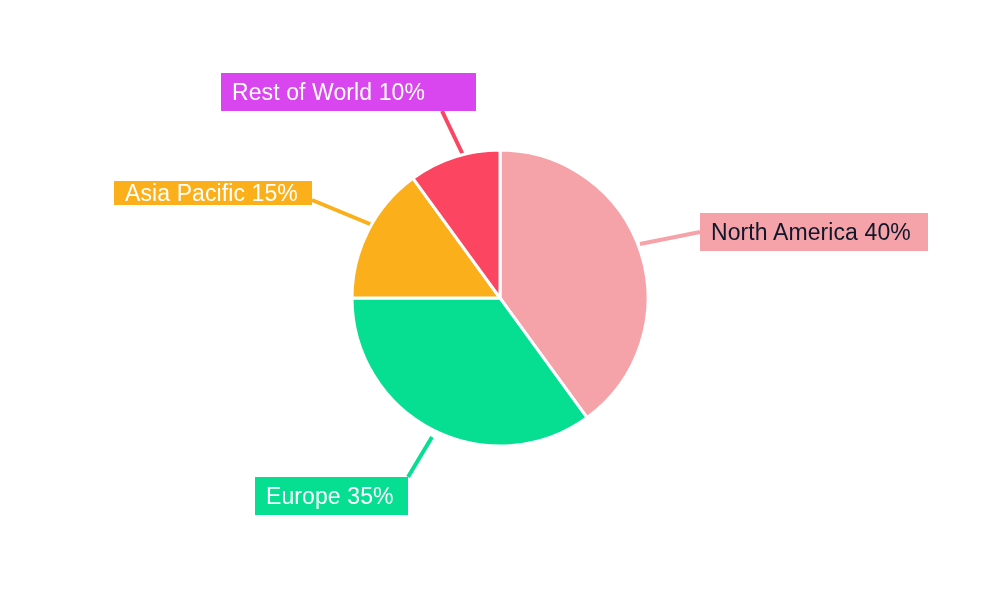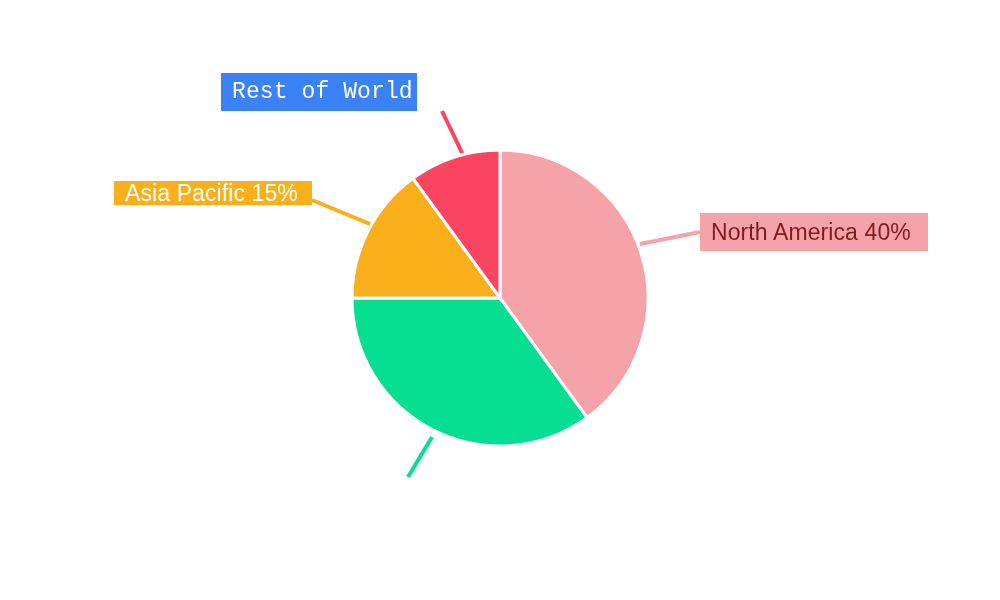--- a/index.html
+++ b/index.html
@@ -58,23 +58,26 @@
         <line x1="464" y1="157" x2="442" y2="111" stroke="#FB4561" stroke-width="4" stroke-linecap="butt"></line>
       </g>
     <g id="pie-slices">
         <path d="M 500 298 L 500.00 150.00 A 148 148 0 0 1 586.99 417.73 Z" fill="#F5A3A8" stroke="#FFFFFF" stroke-width="3" stroke-linejoin="round"></path>
         <path d="M 500 298 L 586.99 417.73 A 148 148 0 0 1 352.00 298.00 Z" fill="#06DE92" stroke="#FFFFFF" stroke-width="3" stroke-linejoin="round"></path>
         <path d="M 500 298 L 352.00 298.00 A 148 148 0 0 1 413.01 178.27 Z" fill="#FBAF1A" stroke="#FFFFFF" stroke-width="3" stroke-linejoin="round"></path>
         <path d="M 500 298 L 413.01 178.27 A 148 148 0 0 1 500.00 150.00 Z" fill="#FB4561" stroke="#FFFFFF" stroke-width="3" stroke-linejoin="round"></path>
       </g>
   </svg>
 
-  <div class="callout-label" id="label-0" style="left: 700px; top: 213px; width: 228px; height: 38px; background: rgb(245, 163, 168); color: #7f1d1d;">
+  <div class="callout-label" id="label-0" style="left: 700px; top: 213px; width: 228px; height: 38px; background: rgb(245, 163, 168); color: #0f172a;">
     <span>North America 40%</span>
+  </div>
+  <div class="callout-label" id="label-1" style="left: 255px; top: 477px; width: 153px; height: 38px; background: rgb(6, 222, 146); color: rgb(255, 255, 255);">
+    <span>Europe 35%</span>
   </div>
   <div class="callout-label" id="label-2" style="left: 114px; top: 181px; width: 198px; height: 24px; background: rgb(251, 175, 26); color: rgb(255, 255, 255);">
     <span>Asia Pacific 15%</span>
   </div>
-  <div class="callout-label" id="label-3" style="left: 221px; top: 73px; width: 196px; height: 38px; background: #3b82f6; color: rgb(255, 255, 255); font-family: Liberation Mono, monospace;">
+  <div class="callout-label" id="label-3" style="left: 221px; top: 73px; width: 255px; height: 38px; background: #d946ef; color: rgb(255, 255, 255);">
     <span>Rest of World 10%</span>
   </div>
 
 </div>
 
 </body></html>

